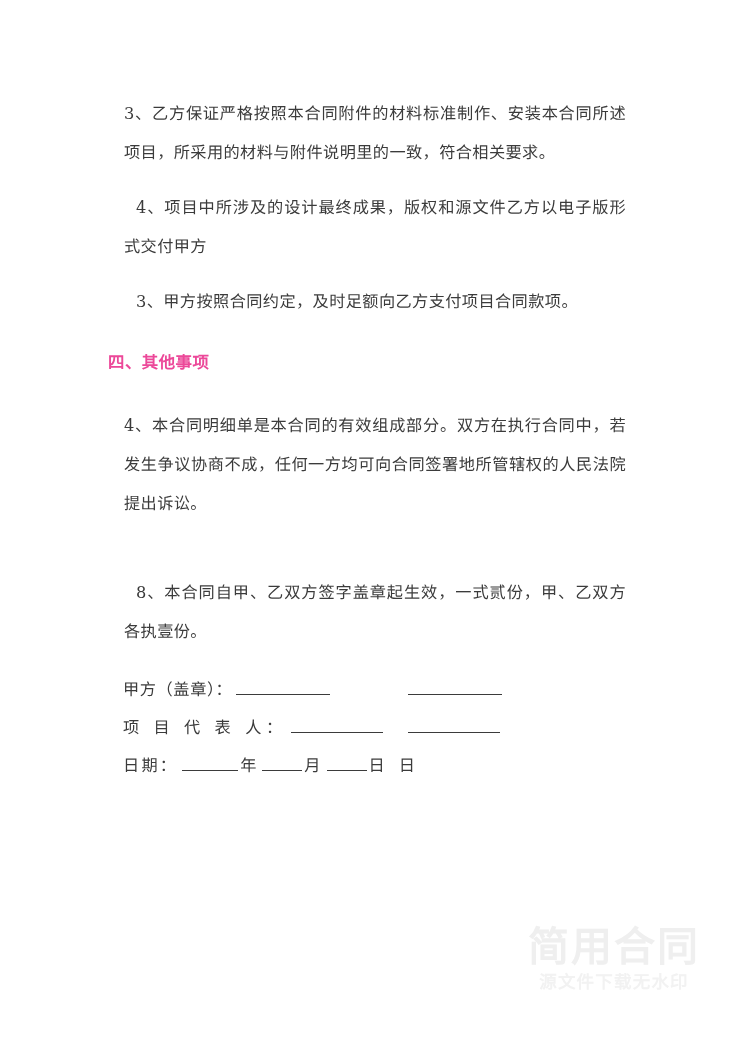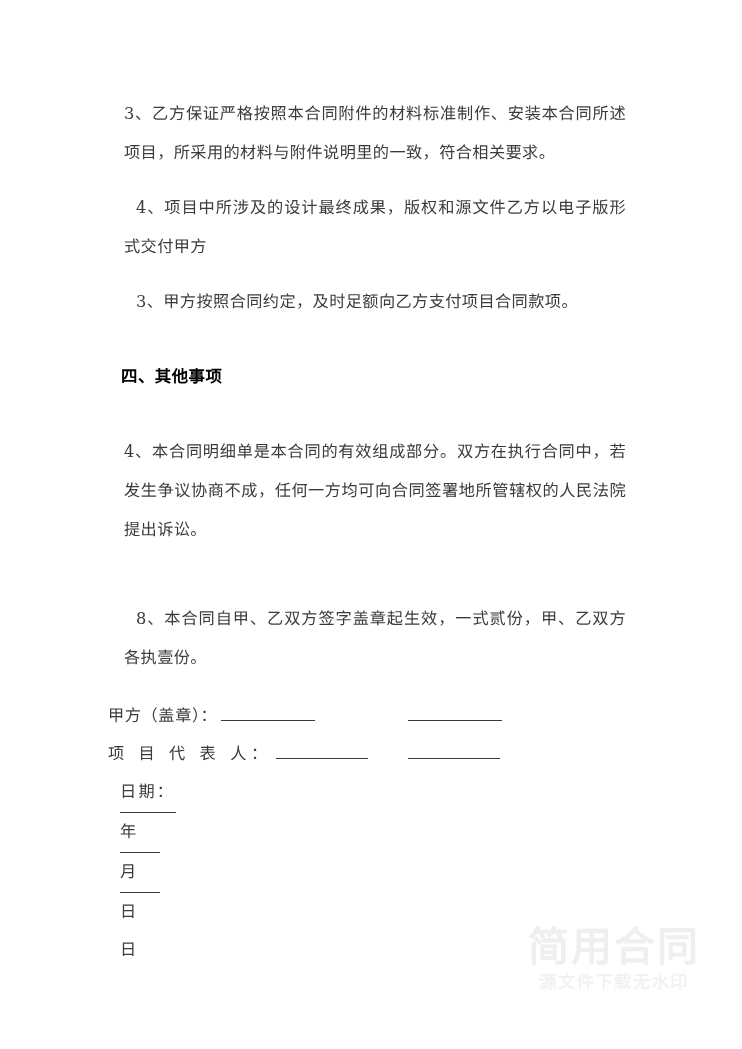--- a/index.html
+++ b/index.html
@@ -32,27 +32,27 @@
     letter-spacing: 0.4px;
     text-align: justify;
     text-justify: inter-character;
     margin: 16px;
     white-space: normal;
   }
   .para.indent {
     text-indent: 12px;
   }
   .heading {
-    color: #000000;
+    color: #ec4899;
     font-size: 16.4px;
     line-height: 39px;
     letter-spacing: 0.5px;
     font-weight: bold;
-    margin: 13px;
-    font-family: Liberation Serif, serif;
+    margin: 0;
+    font-family: Liberation Mono, monospace;
   }
   .gap-sm { height: 7px; }
   .gap-md { height: 9px; }
 
   
   .sig-block {
     margin-top: 20px;
   }
   .sig-row {
     display: flex;
@@ -62,20 +62,21 @@
     font-size: 16.2px;
   }
   .sig-cell {
     display: flex;
     align-items: baseline;
     white-space: nowrap;
   }
   .sig-cell.left  { width: 296px; }
   .sig-label {
     color: #3b3b3b;
+    margin-left: 15px;
   }
   .sp-wide { letter-spacing: 4.6px; }
   .sp-mid  { letter-spacing: 2.2px; }
   .sp-tight { letter-spacing: 0.6px; }
   .blank {
     display: inline-block;
     border-bottom: 1.6px solid #3b3b3b;
     height: 1px;
     margin-left: 4px;
     vertical-align: baseline;
@@ -85,21 +86,20 @@
   .blank.w-year  { width: 56px; }
   .blank.w-month { width: 40px; }
   .blank.w-day   { width: 40px; }
   .date-row {
     display: flex;
     align-items: baseline;
     line-height: 38px;
     color: #3b3b3b;
     font-size: 16.2px;
     white-space: nowrap;
-    flex-direction: column;
   }
   .unit {
     margin-left: 2px;
     margin-right: 2px;
   }
   .tail-day { margin-left: 12px; }
 
   
   .watermark {
     position: absolute;

